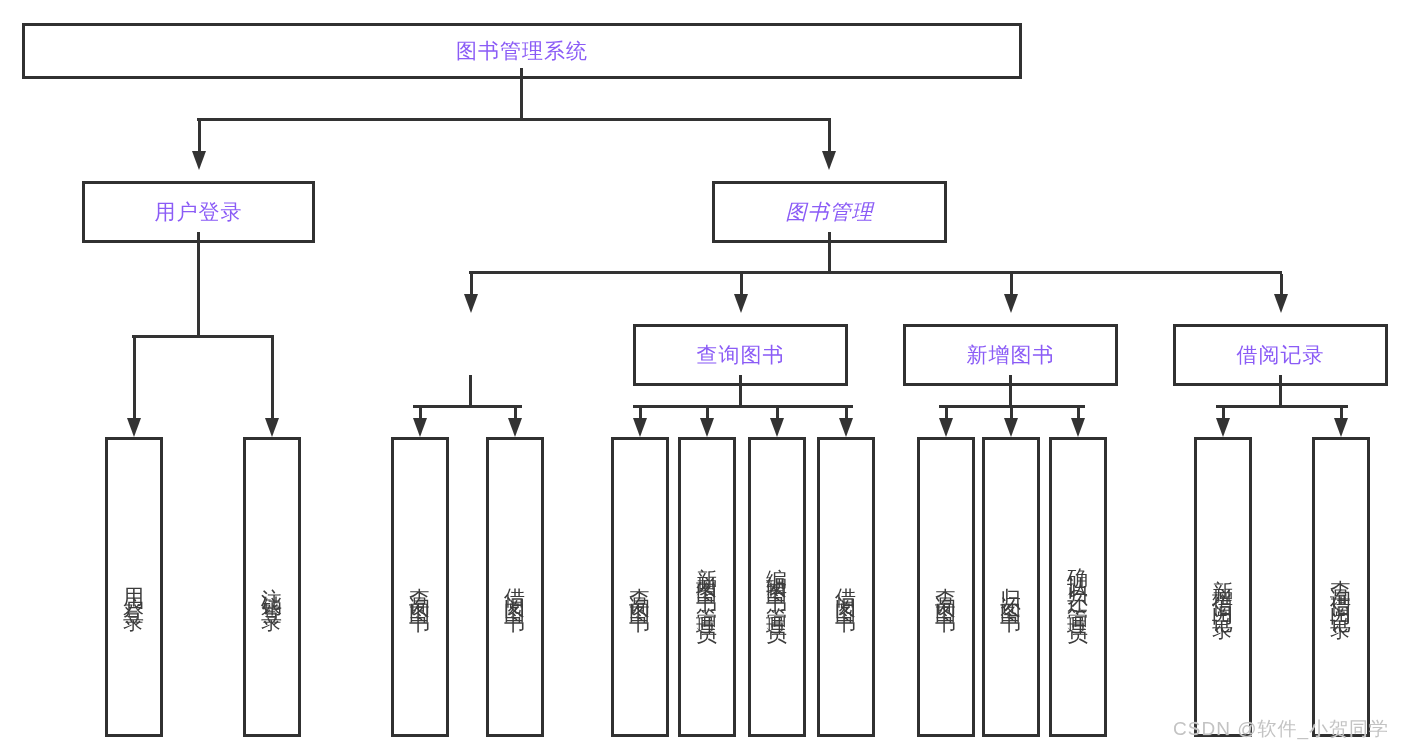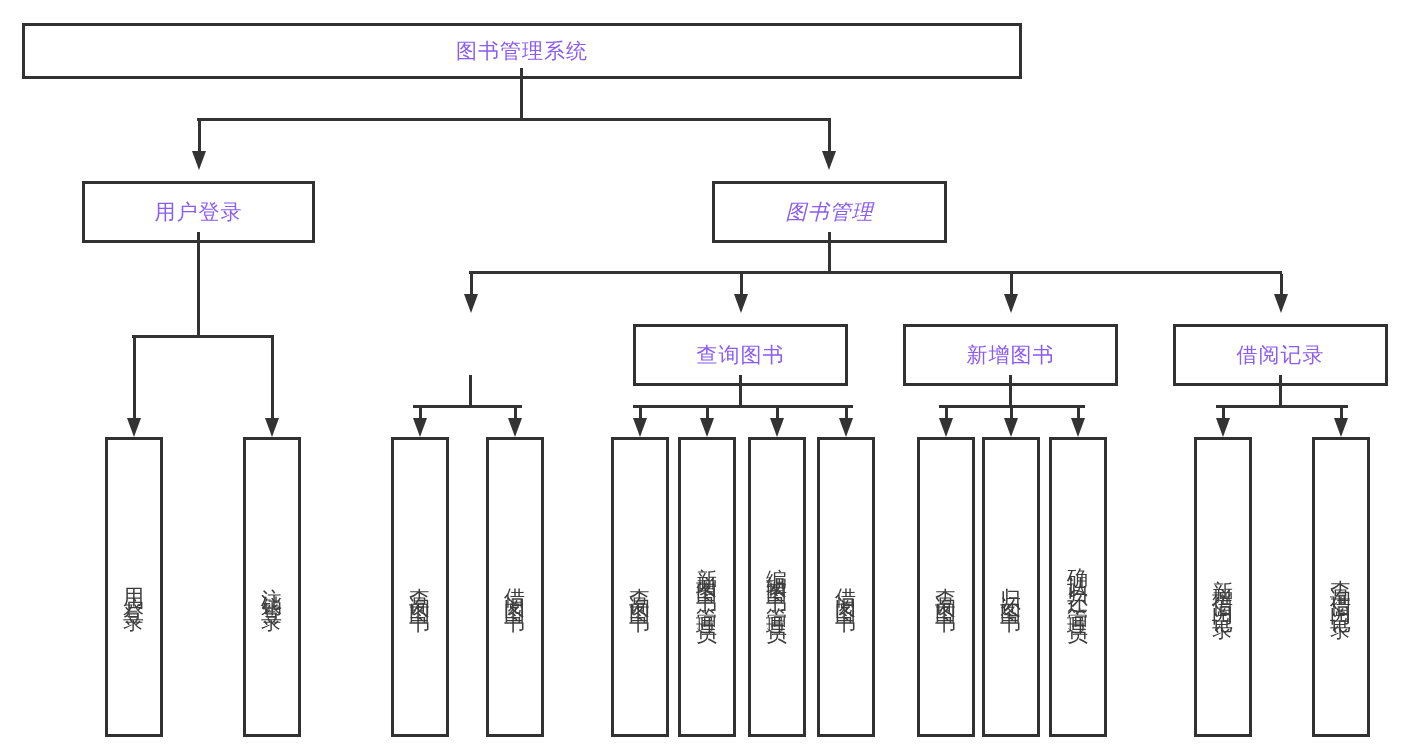--- a/index.html
+++ b/index.html
@@ -197,14 +197,15 @@
   <div class="hline" style="left:939px; top:405px; width:146px;"></div>
   <div class="arrow" style="left:939px; top:407px; height:30px;"></div>
   <div class="arrow" style="left:1004px; top:407px; height:30px;"></div>
   <div class="arrow" style="left:1071px; top:407px; height:30px;"></div>
 
   <div class="vline" style="left:1279px; top:375px; height:30px;"></div>
   <div class="hline" style="left:1216px; top:405px; width:132px;"></div>
   <div class="arrow" style="left:1216px; top:407px; height:30px;"></div>
   <div class="arrow" style="left:1334px; top:407px; height:30px;"></div>
 
+  <div class="watermark">CSDN @软件_小贺同学</div>
 
 </div>
 
 </body></html>

